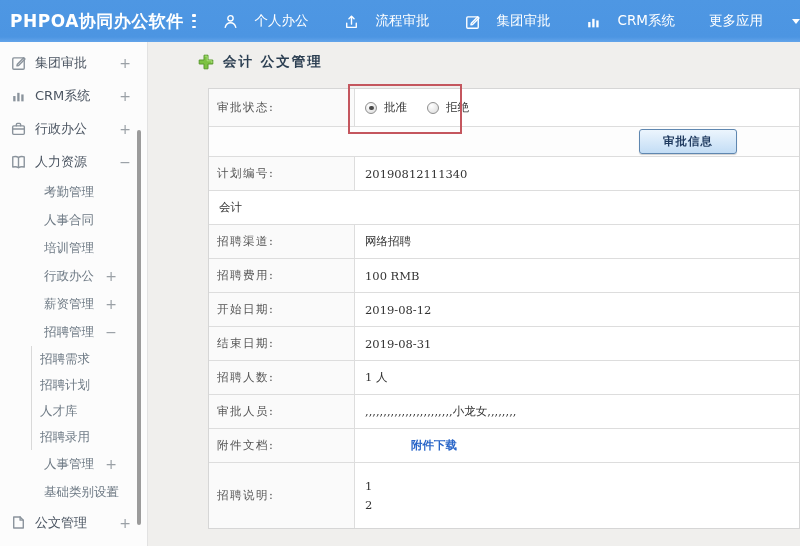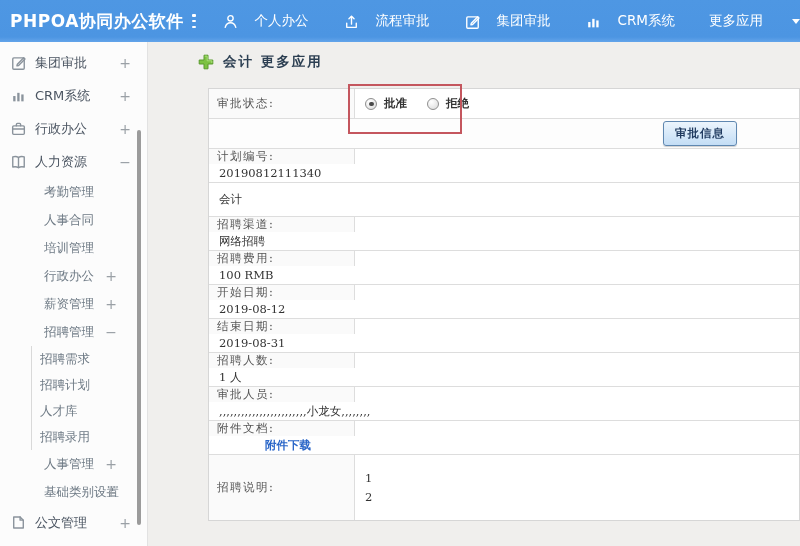--- a/index.html
+++ b/index.html
@@ -44,23 +44,23 @@
   .page-title{position:absolute;left:50px;top:11px;display:flex;align-items:center;gap:9px;}
   .plus-icon{width:16px;height:16px;display:inline-flex;}
   .title-text{font-size:13.5px;font-weight:bold;color:#2c3f52;letter-spacing:2px;}
   .form-table{
     position:absolute;left:60px;top:46px;width:592px;box-sizing:border-box;
     background:#fff;border:1px solid #d6d6d6;
     font-family:"DejaVu Serif","Liberation Serif",serif;
   }
   .frow{display:flex;border-bottom:1px solid #dddddd;box-sizing:border-box;}
   .frow:last-child{border-bottom:none;}
-  .h-approval{height:30px;}
+  .h-approval{height:38px;}
   .h-button{height:30px;align-items:center;justify-content:flex-end;padding-right:62px;background:#fdfdfd;}
-  .h-std{height:34px;flex-direction:column;}
+  .h-std{height:34px;}
   .h-tall{height:65px;}
   .flabel{
     width:146px;box-sizing:border-box;flex:none;background:#fafafa;
     border-right:1px solid #dddddd;display:flex;align-items:center;
     padding-left:8px;font-size:11.5px;color:#555;letter-spacing:1.5px;
   }
   .fvalue{flex:1;display:flex;align-items:center;padding-left:10px;font-size:11.5px;color:#333;}
   .fvalue.multi{flex-direction:column;align-items:flex-start;justify-content:center;gap:6px;}
   .vline{line-height:13px;}
   .flink{color:#2a66c8;font-weight:bold;text-decoration:none;cursor:pointer;margin-left:46px;}
@@ -69,29 +69,29 @@
   .radio-opt{display:flex;align-items:center;gap:7px;cursor:pointer;}
   .radio{
     width:12px;height:12px;border-radius:50%;box-sizing:border-box;
     border:1px solid #8f8f8f;background:radial-gradient(circle at 35% 30%,#ffffff,#d9d9d9);
     position:relative;flex:none;
   }
   .radio.checked::after{
     content:"";position:absolute;left:3px;top:3px;width:4.5px;height:4.5px;
     border-radius:50%;background:#4a4a4a;
   }
-  .radio-label{font-size:11.5px;font-weight:bold;color:#333;}
+  .radio-label{font-size:11.5px;font-weight:normal;color:#333;}
   .highlight-box{
     position:absolute;left:200px;top:42px;width:110px;height:46px;
     border:2px solid #c4565e;z-index:6;pointer-events:none;background:transparent;
   }
   .approve-btn{
     font-family:"DejaVu Serif","Liberation Serif",serif;
     font-size:11.5px;font-weight:bold;color:#1f3a5f;
-    padding:4px 11px;border:1px solid #5f87b0;border-radius:3px;
+    padding:4px 23px;border:1px solid #5f87b0;border-radius:3px;
     background:linear-gradient(#ecf5fd,#c3ddf5);
     box-shadow:0 1px 1px rgba(0,0,0,.18);cursor:pointer;letter-spacing:1px;
   }
 </style>
 </head>
 <body>
 
 <div class="topbar">
   <div class="brand">PHPOA协同办公软件</div>
   <div class="hamburger">
@@ -246,21 +246,21 @@
 </div>
 
 <div class="main">
   <div class="page-title">
     <span class="plus-icon">
       <svg viewBox="0 0 16 16" width="16" height="16">
         <path d="M6 1.2h4v4.8h4.8v4H10v4.8H6V10H1.2V6H6z" fill="#7dc242" stroke="#5a9a2e" stroke-width="1"></path>
         <path d="M6.8 2.2h2.4v4.6h4.6v2.2" fill="none" stroke="#a8dd7a" stroke-width="1"></path>
       </svg>
     </span>
-    <span class="title-text">会计 更多应用</span>
+    <span class="title-text">会计 公文管理</span>
   </div>
 
   <div class="highlight-box"></div>
 
   <div class="form-table">
     <div class="frow h-approval">
       <div class="flabel">审批状态:</div>
       <div class="fvalue">
         <div class="radio-group">
             <label class="radio-opt">

